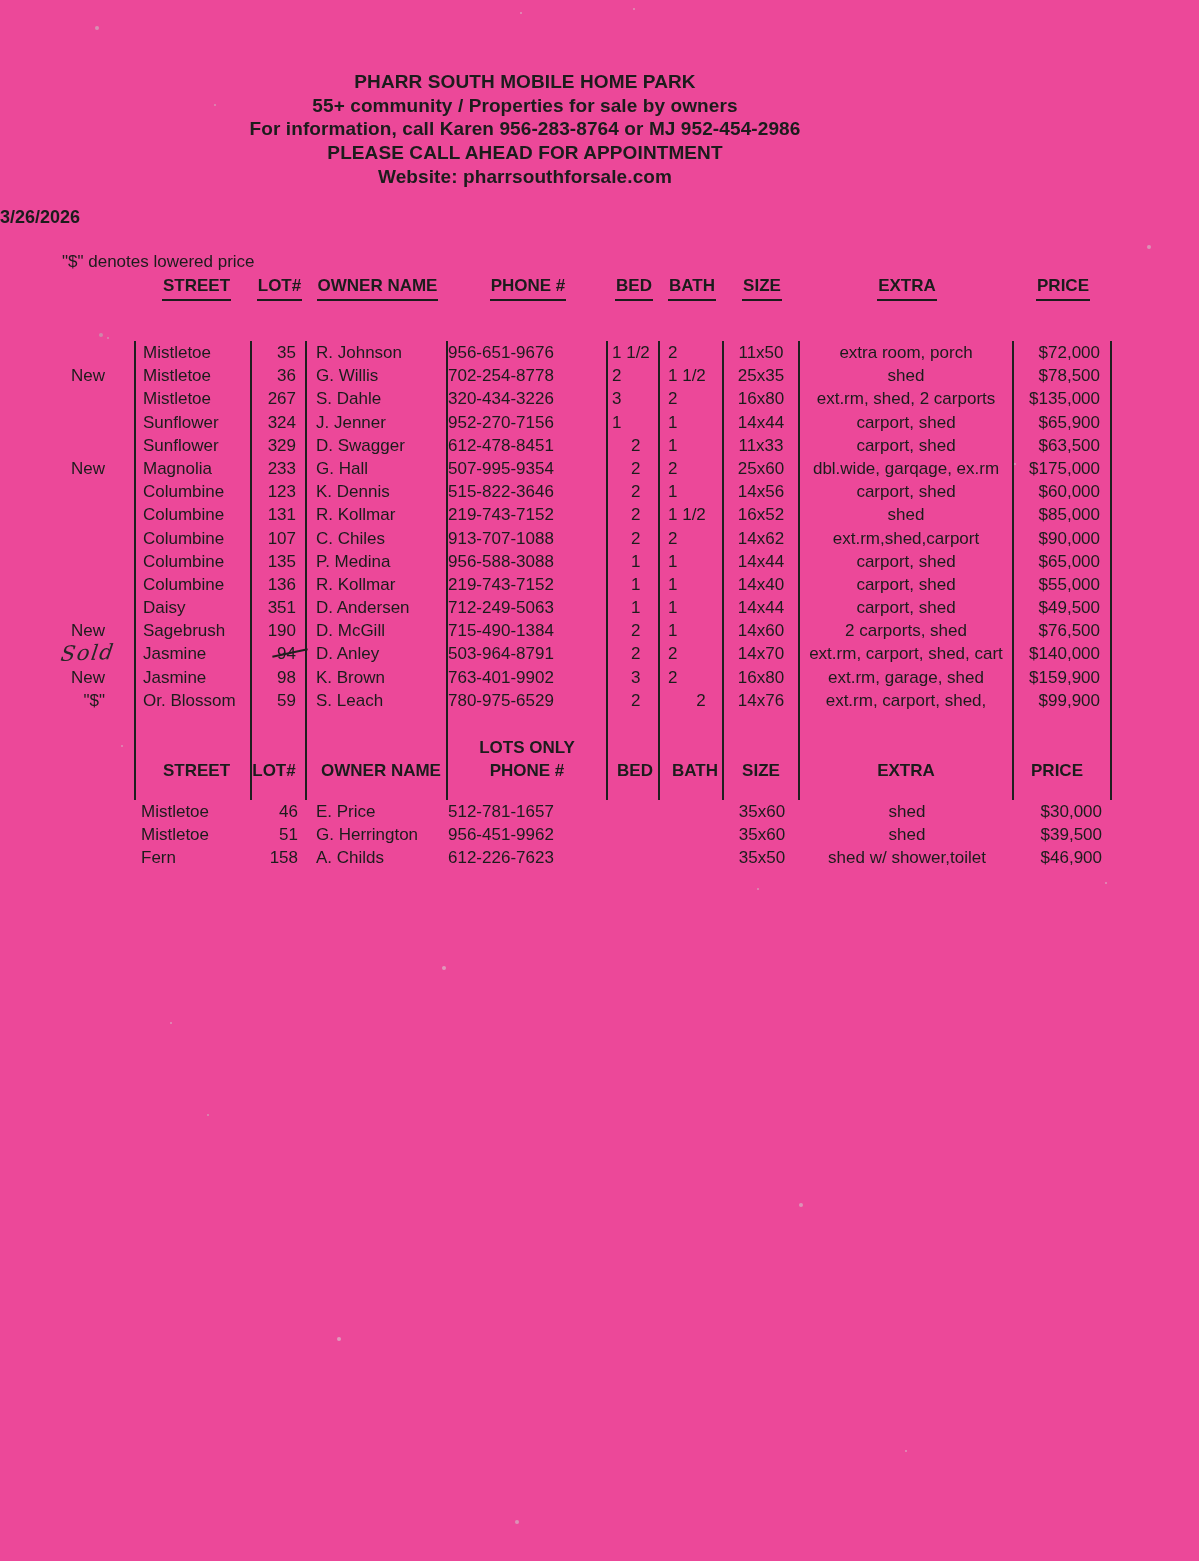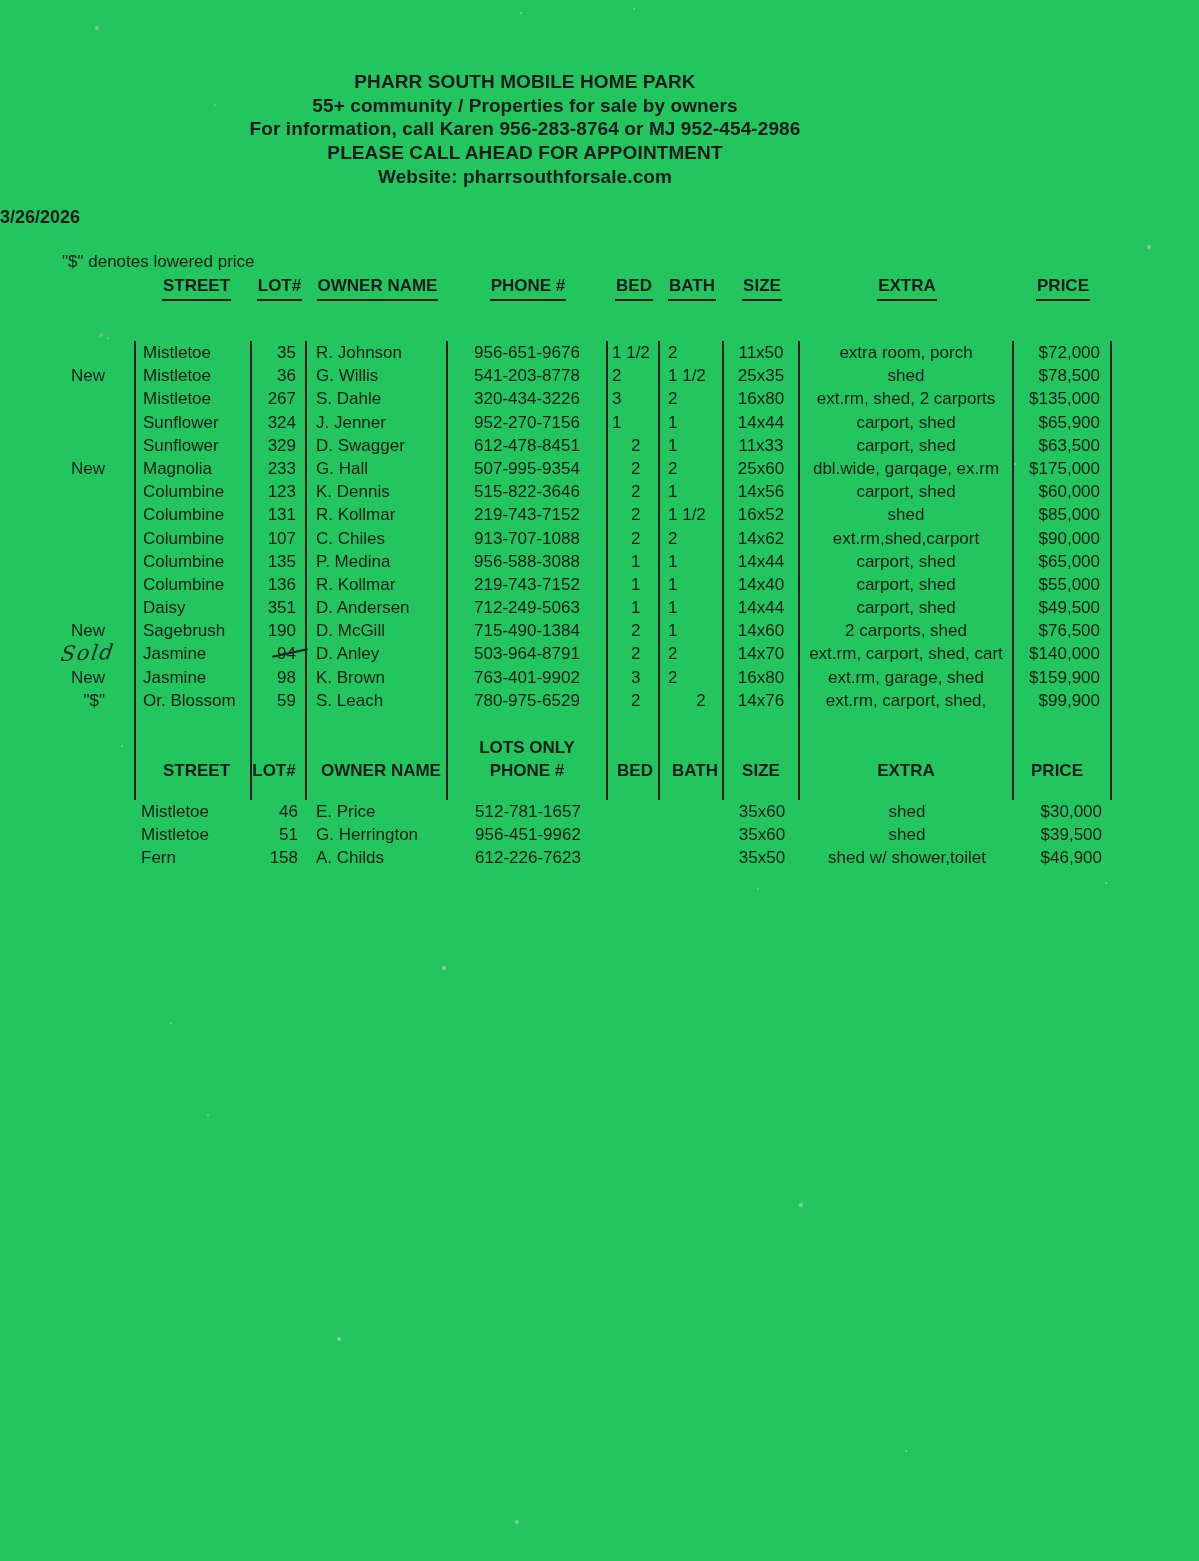--- a/index.html
+++ b/index.html
@@ -5,21 +5,21 @@
 <style>
   * { margin: 0; padding: 0; box-sizing: border-box; }
   html, body { background: #ffffff; }
   body {
     width: 1199px; height: 1561px;
     position: relative;
     overflow: hidden;
     font-family: "Liberation Sans", sans-serif;
     color: #1c1c1c;
   }
-  .page { position: absolute; inset: 0; background: #22c55e; }
+  .page { position: absolute; inset: 0; background: #ec4899; }
 
   
   .noise {
     position: absolute; top: 0; left: 0; width: 2px; height: 2px;
     background: transparent; opacity: .55; border-radius: 50%;
     box-shadow:
       96px 27px 0 1px #c9c9c9, 520px 12px 0 0 #d4d4d4, 214px 104px 0 0 #c9c9c9,
       1148px 246px 0 1px #cfcfcf, 100px 334px 0 1px #b9b9b9, 107px 337px 0 0 #c2c2c2,
       757px 888px 0 0 #cccccc, 800px 1204px 0 1px #d0d0d0, 207px 1114px 0 0 #c9c9c9,
       516px 1521px 0 1px #cfcfcf, 633px 8px 0 0 #d2d2d2, 1014px 463px 0 0 #d6d6d6,
@@ -47,21 +47,21 @@
     position: absolute; left: 61px; width: 1051px;
     display: grid;
     grid-template-columns: 73px 118px 55px 141px 160px 52px 64px 76px 214px 98px;
   }
   .cell { font-size: 17px; line-height: 23.2px; white-space: nowrap; overflow: visible; }
 
   .c-status { text-align: right; padding-right: 29px; }
   .c-street { padding-left: 7px; }
   .c-lot    { text-align: right; padding-right: 9px; }
   .c-owner  { padding-left: 9px; }
-  .c-phone  { text-align: center; }
+  .c-phone  { text-align: left; }
   .c-bed    { padding-left: 4px; white-space: pre; }
   .c-bath   { padding-left: 8px; white-space: pre; }
   .c-size   { text-align: center; }
   .c-extra  { text-align: center; }
   .c-price  { text-align: right; padding-right: 10px; }
 
   
   .bc { border-right: 2px solid #1f1f1f; }
   .bl { border-left: 2px solid #1f1f1f; }
 
@@ -146,21 +146,21 @@
   <div class="cell c-bed bc"><span>1 1/2</span></div>
   <div class="cell c-bath bc"><span>2</span></div>
   <div class="cell c-size bc"><span>11x50</span></div>
   <div class="cell c-extra bc"><span>extra room, porch</span></div>
   <div class="cell c-price bc"><span>$72,000</span></div>
 
   <div class="cell c-status"><span>New</span></div>
   <div class="cell c-street bc bl"><span>Mistletoe</span></div>
   <div class="cell c-lot bc"><span class="lotv">36</span></div>
   <div class="cell c-owner bc"><span>G. Willis</span></div>
-  <div class="cell c-phone bc"><span>541-203-8778</span></div>
+  <div class="cell c-phone bc"><span>702-254-8778</span></div>
   <div class="cell c-bed bc"><span>2</span></div>
   <div class="cell c-bath bc"><span>1 1/2</span></div>
   <div class="cell c-size bc"><span>25x35</span></div>
   <div class="cell c-extra bc"><span>shed</span></div>
   <div class="cell c-price bc"><span>$78,500</span></div>
 
   <div class="cell c-status"><span></span></div>
   <div class="cell c-street bc bl"><span>Mistletoe</span></div>
   <div class="cell c-lot bc"><span class="lotv">267</span></div>
   <div class="cell c-owner bc"><span>S. Dahle</span></div>

